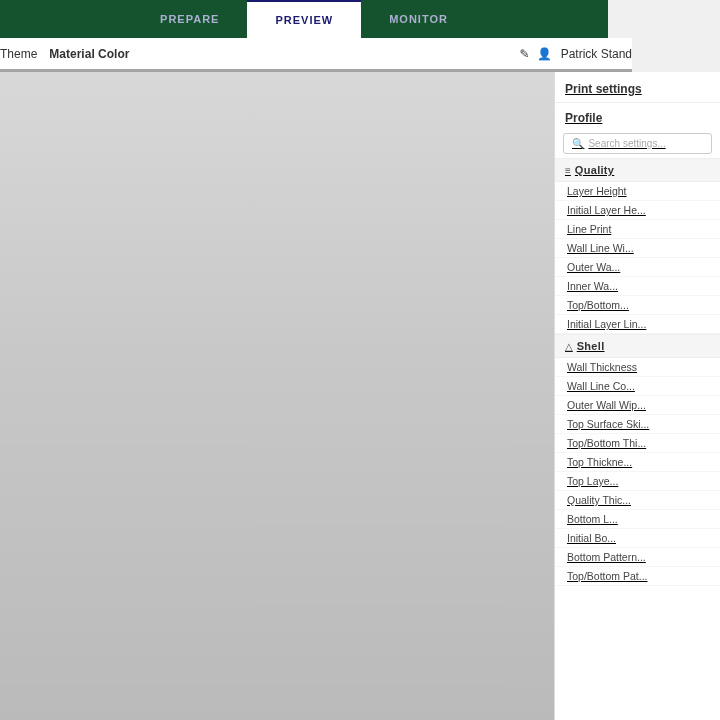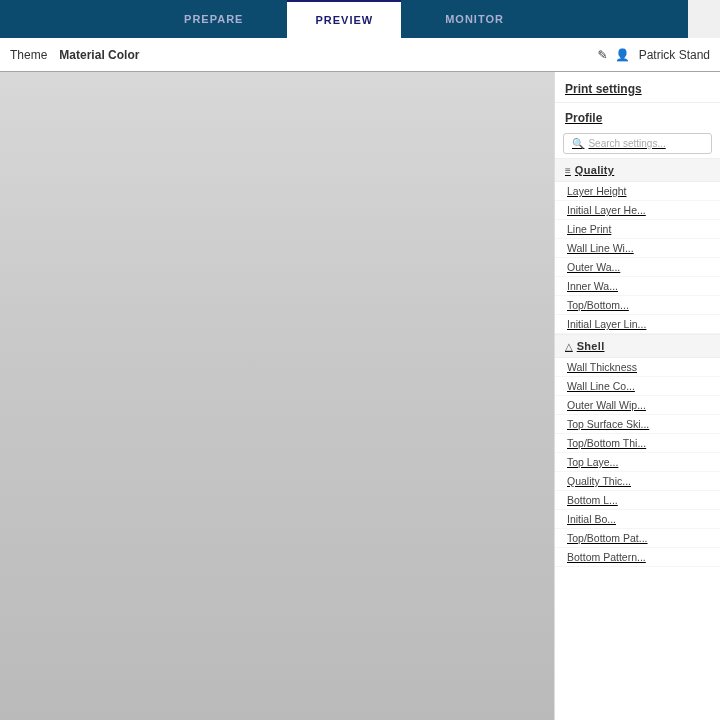--- a/index.html
+++ b/index.html
@@ -1,26 +1,26 @@
 <!DOCTYPE html>
 <html><head>
   <meta charset="utf-8">
   <style>
     * { margin: 0; padding: 0; box-sizing: border-box; }
     body { width: 720px; height: 720px; overflow: hidden; font-family: Arial, sans-serif; background: #f0f0f0; }
 
     
     .top-nav {
-      width: 688px;
+      width: 608px;
       height: 38px;
-      background: #0c4a6e;
+      background: #14532d;
       display: flex;
       align-items: center;
       justify-content: center;
-      gap: 16px;
+      gap: 0;
     }
     .nav-item {
       color: #aab0d0;
       font-size: 11px;
       font-weight: 600;
       letter-spacing: 1px;
       padding: 0 28px;
       height: 38px;
       display: flex;
       align-items: center;
@@ -28,27 +28,27 @@
       text-transform: uppercase;
     }
     .nav-item.active {
       background: white;
       color: #1a1a6e;
       border-top: 2px solid #1a1a6e;
     }
 
     
     .breadcrumb-bar {
-      width: 720px;
+      width: 632px;
       height: 34px;
       background: white;
-      border-bottom: 1px solid #a3a3a3;
-      display: flex;
-      align-items: center;
-      padding: 0 10px;
+      border-bottom: 3px solid #a3a3a3;
+      display: flex;
+      align-items: center;
+      padding: 0 0;
       justify-content: space-between;
     }
     .breadcrumb-left { display: flex; align-items: center; gap: 6px; font-size: 12px; color: #333; }
     .breadcrumb-sep { color: #aaa; }
     .breadcrumb-item { color: #333; font-size: 12px; }
     .breadcrumb-item.bold { font-weight: 600; }
     .breadcrumb-right { display: flex; align-items: center; gap: 8px; color: #333; font-size: 12px; }
 
     
     .main-area {
@@ -379,26 +379,27 @@
 
     <div class="section-header">
       <span class="section-header-icon">△</span>
       <span class="section-header-label">Shell</span>
     </div>
     <div class="setting-item">Wall Thickness</div>
     <div class="setting-item">Wall Line Co...</div>
     <div class="setting-item">Outer Wall Wip...</div>
     <div class="setting-item">Top Surface Ski...</div>
     <div class="setting-item">Top/Bottom Thi...</div>
+    <div class="setting-item">Top Thickne...</div>
     <div class="setting-item">Top Laye...</div>
     <div class="setting-item">Quality Thic...</div>
     <div class="setting-item">Bottom L...</div>
     <div class="setting-item">Initial Bo...</div>
+    <div class="setting-item">Bottom Pattern...</div>
     <div class="setting-item">Top/Bottom Pat...</div>
-    <div class="setting-item">Bottom Pattern...</div>
 
     <div class="recommend-btn">
       <span class="chevron-left">‹</span>
       <span>Recomm...</span>
     </div>
   </div>
 
 </div>
 
 </body></html>

